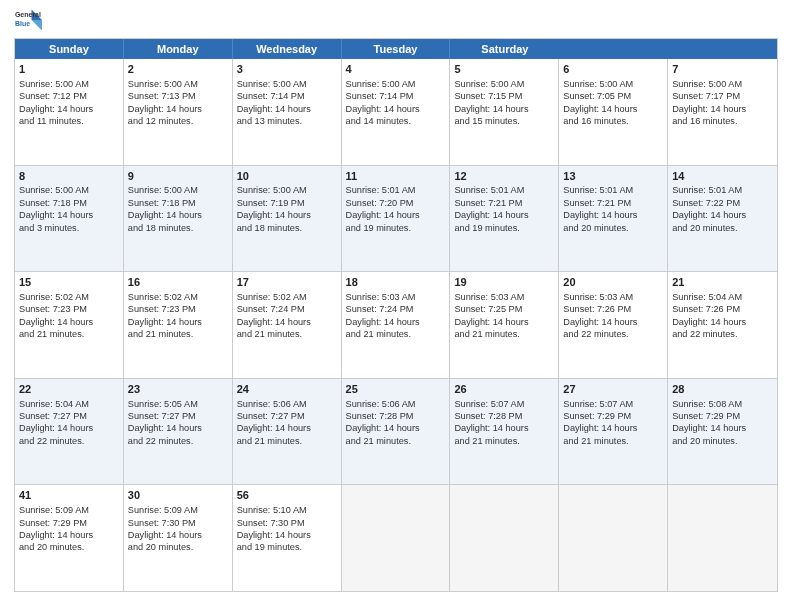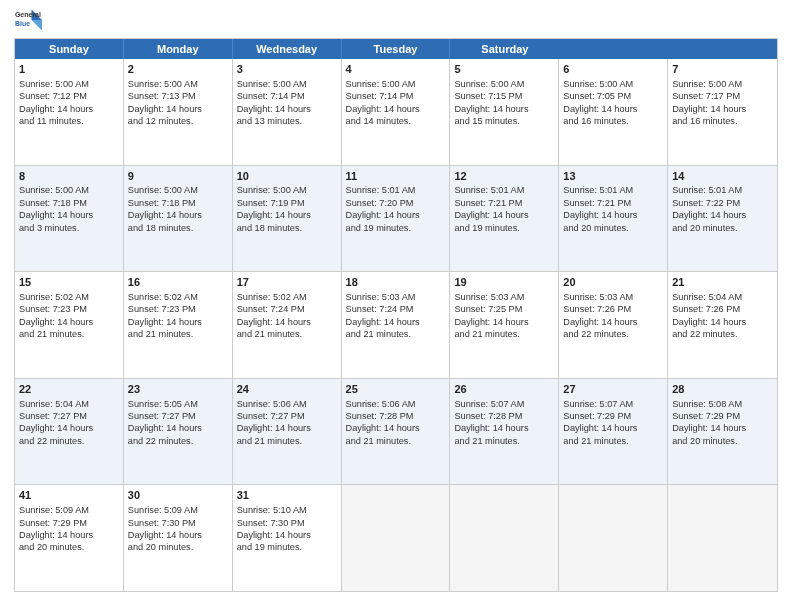--- a/index.html
+++ b/index.html
@@ -343,21 +343,21 @@
             <div>and 20 minutes.</div>
           </div>
           <div class="day-cell">
             <span class="day-num">30</span>
             <div>Sunrise: 5:09 AM</div>
             <div>Sunset: 7:30 PM</div>
             <div>Daylight: 14 hours</div>
             <div>and 20 minutes.</div>
           </div>
           <div class="day-cell">
-            <span class="day-num">31</span>
+            <span class="day-num">56</span>
             <div>Sunrise: 5:10 AM</div>
             <div>Sunset: 7:30 PM</div>
             <div>Daylight: 14 hours</div>
             <div>and 19 minutes.</div>
           </div>
           <div class="day-cell empty"></div>
           <div class="day-cell empty"></div>
           <div class="day-cell empty"></div>
           <div class="day-cell empty"></div>
         </div>

